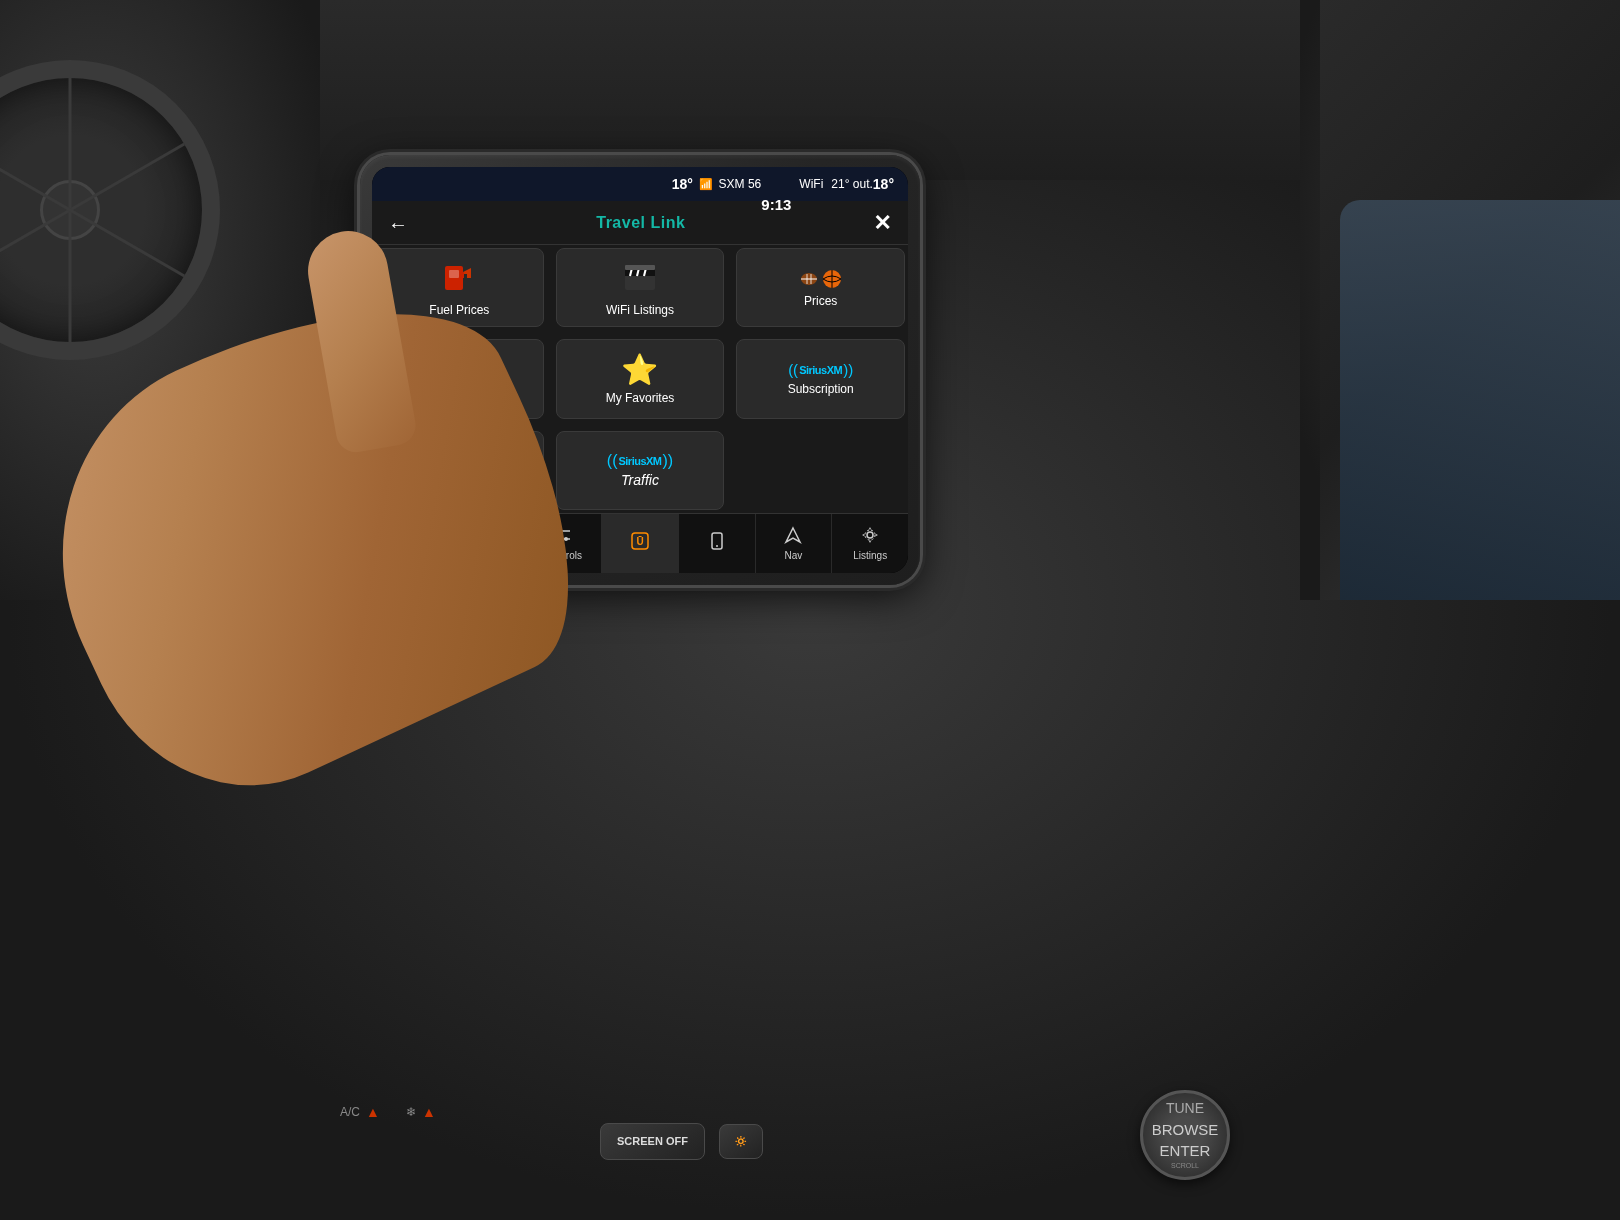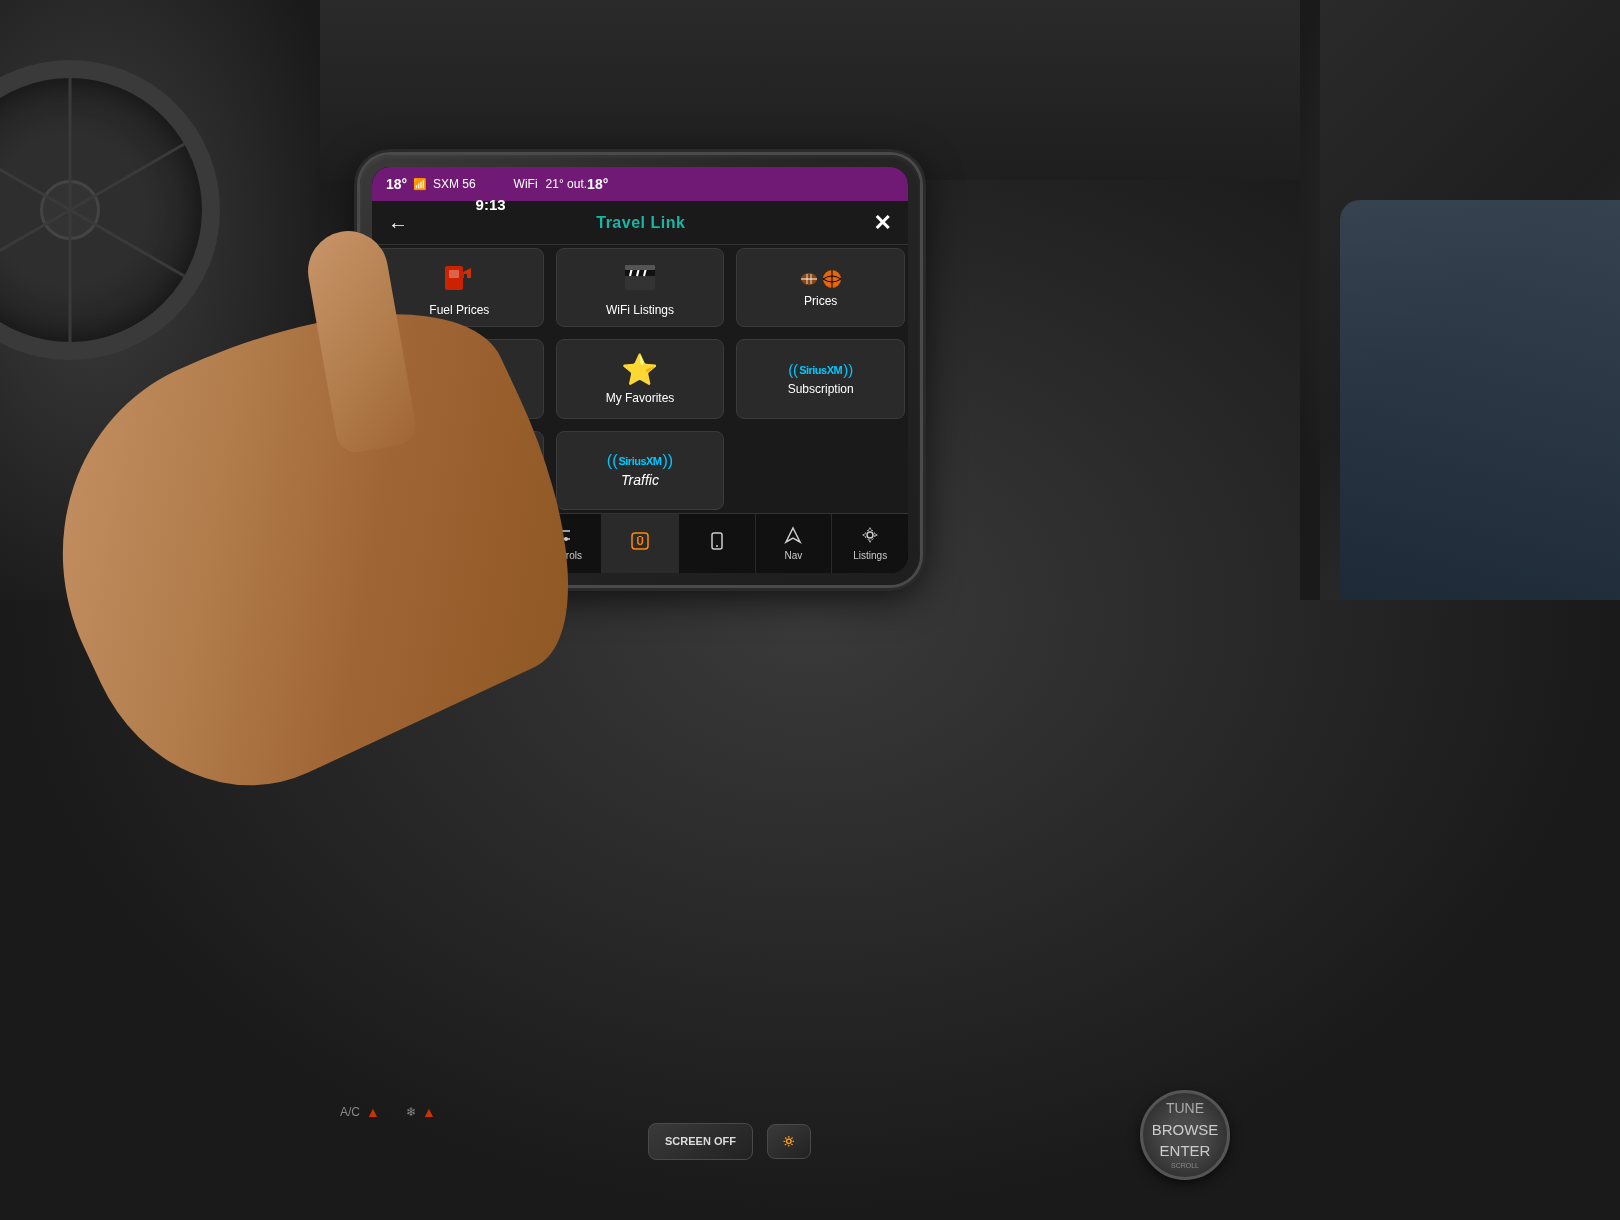--- a/index.html
+++ b/index.html
@@ -69,23 +69,23 @@
       background: #000;
       border-radius: 18px;
       overflow: hidden;
       position: relative;
     }
 
     
     .status-bar {
       display: flex;
       align-items: center;
-      justify-content: flex-start;
+      justify-content: flex-end;
       padding: 6px 14px;
-      background: #701a75;
+      background: #0f172a;
       color: #fff;
       font-size: 13px;
       font-weight: 500;
       height: 34px;
     }
 
     .status-left { display: flex; align-items: center; gap: 6px; }
     .status-center { display: flex; align-items: center; gap: 8px; }
     .status-right { display: flex; align-items: center; }
 
@@ -514,21 +514,21 @@
             <circle cx="9" cy="9" r="5" fill="none" stroke="#ccc" stroke-width="1" stroke-dasharray="2,2"></circle>
           </svg>
         </span>
         <span class="nav-label">Listings</span>
       </div>
 
     </div>
   </div>
 </div>
 
-<div style="position:absolute; bottom:60px; left:600px; display:flex; gap:14px; align-items:center;margin-left:48px;">
+<div style="position:absolute; bottom:60px; left:600px; display:flex; gap:14px; align-items:center;">
   <div style="background:linear-gradient(145deg,#3a3a3a,#222); border:1px solid #4a4a4a; border-radius:8px; color:#ddd; padding:10px 16px; font-size:11px; font-weight:bold; text-align:center; line-height:1.4;">
     <span>SCREEN
 OFF</span>
   </div>
   <div style="background:linear-gradient(145deg,#3a3a3a,#222); border:1px solid #4a4a4a; border-radius:8px; color:#ddd; padding:10px 14px; font-size:11px; text-align:center;">
     🔅
   </div>
 </div>
 
 <div class="tune-knob">

